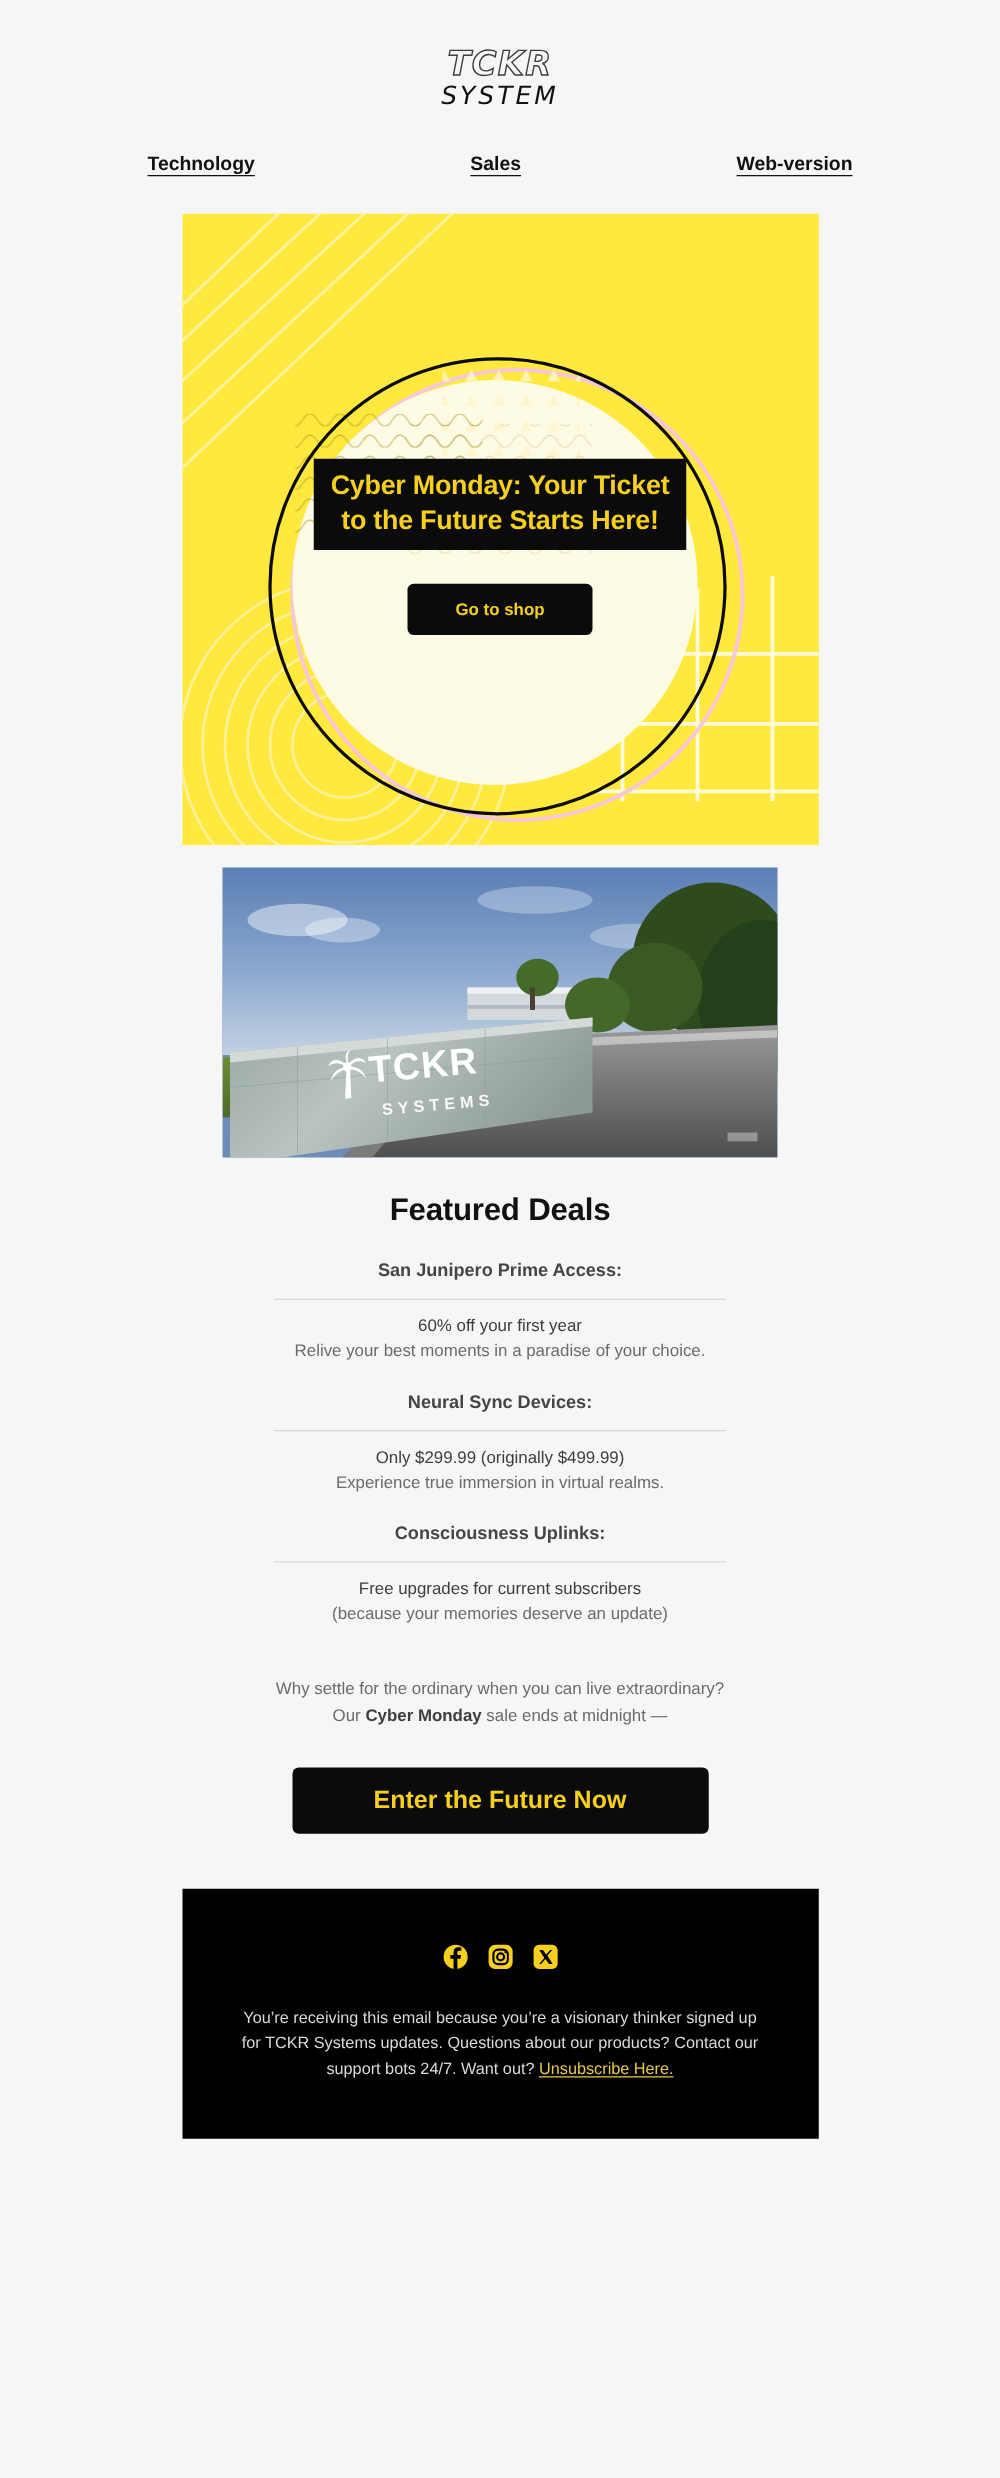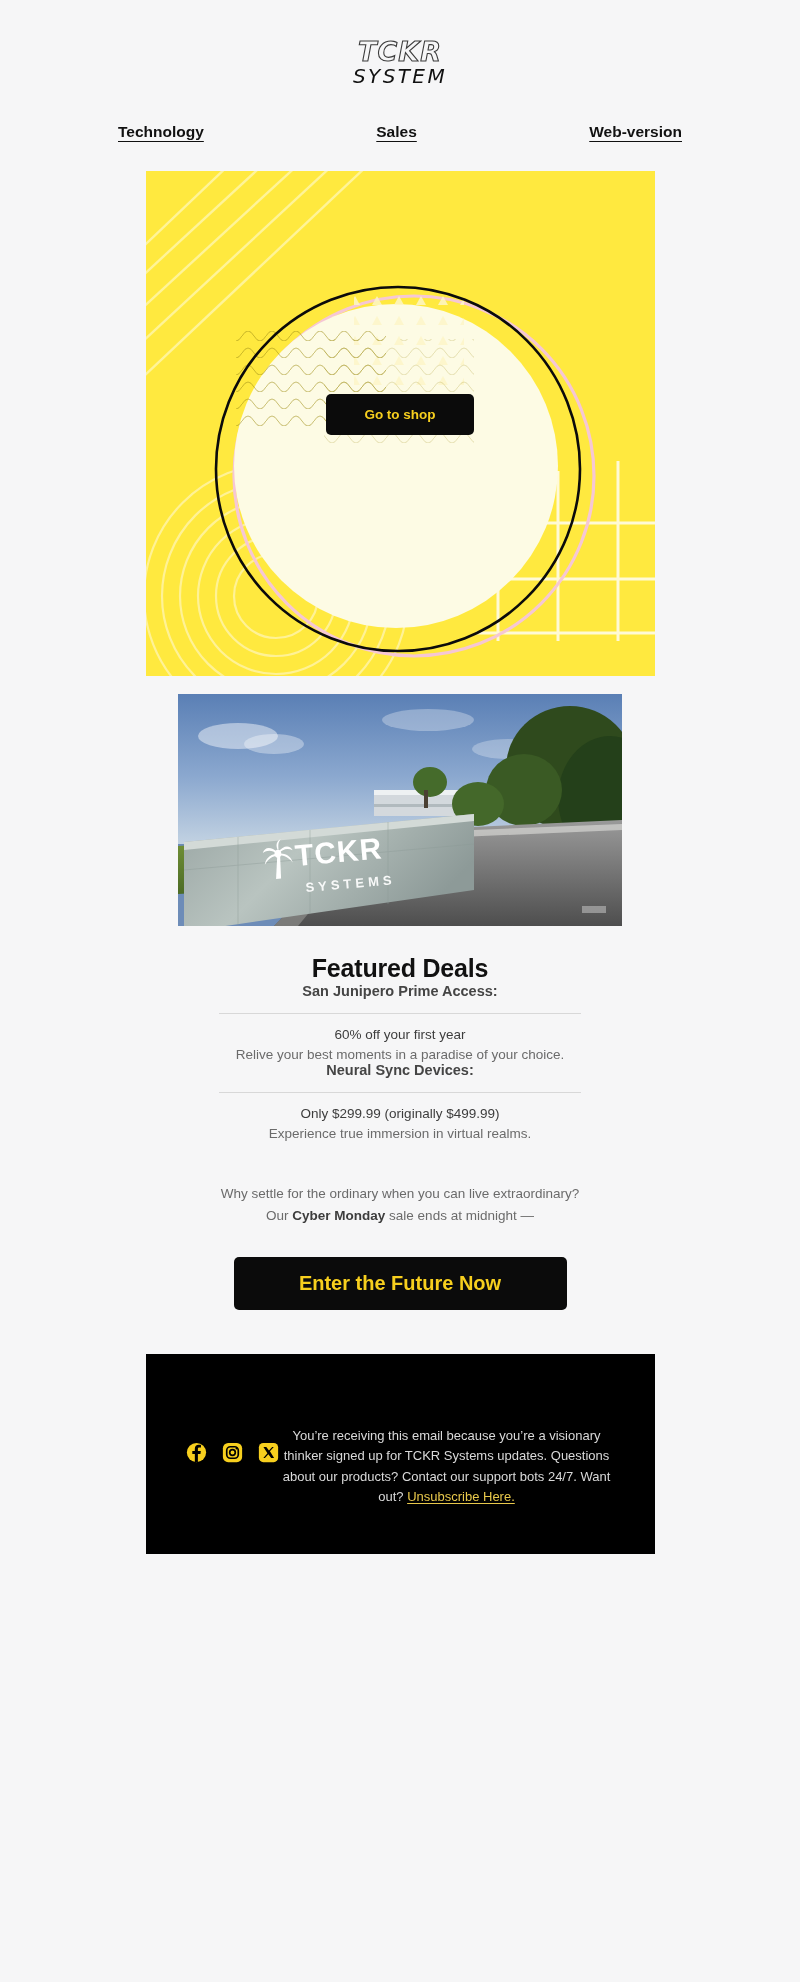--- a/index.html
+++ b/index.html
@@ -132,21 +132,21 @@
     display: flex;
     flex-direction: column;
     align-items: center;
   }
   .section-title {
     font-size: 25px;
     font-weight: 700;
     color: #111111;
     letter-spacing: -0.2px;
   }
-  .deal-block { width: 100%; display: flex; flex-direction: column; align-items: center; }
+  .deal-block { width: 100%; margin-top: 26px; display: flex; flex-direction: column; align-items: center; }
   .deal-name {
     font-size: 14.5px;
     font-weight: 700;
     color: #454545;
     text-align: center;
   }
   .deal-rule {
     width: 362px;
     height: 1px;
     background: #d8d8d8;
@@ -192,21 +192,21 @@
   }
 
   
   .footer {
     width: 509px;
     margin-top: 44px;
     margin-bottom: 0;
     background: #000000;
     padding: 44px 40px 46px;
     display: flex;
-    flex-direction: row;
+    flex-direction: column;
     align-items: center;
     justify-content: center;
   }
   .socials { display: flex; gap: 15px; }
   .soc { width: 21px; height: 21px; cursor: pointer; display: block; }
   .footer-text {
     margin-top: 28px;
     font-size: 13px;
     line-height: 1.58;
     color: #d9d9d9;
@@ -284,20 +284,24 @@
         <rect x="208" y="118" width="110" height="105" fill="url(#triPat)"></rect>
 
         <rect x="90" y="160" width="150" height="100" fill="url(#wavePat)"></rect>
         <rect x="178" y="168" width="150" height="110" fill="url(#wavePat)" opacity="0.45"></rect>
 
         <circle cx="252" cy="298" r="182" fill="none" stroke="#0b0b0b" stroke-width="2.6"></circle>
       </g>
     </svg>
 
     <div class="hero-content">
+      <div class="headline-box">
+        <div class="headline-line">Cyber Monday: Your Ticket</div>
+        <div class="headline-line">to the Future Starts Here!</div>
+      </div>
       <button class="hero-cta">Go to shop</button>
     </div>
   </section>
 
   <figure class="photo">
     <svg viewBox="0 0 444 232" preserveAspectRatio="none">
       <defs>
         <linearGradient id="sky" x1="0" y1="0" x2="0" y2="1">
           <stop offset="0%" stop-color="#5a7fb5"></stop>
           <stop offset="55%" stop-color="#8ba8cf"></stop>
@@ -386,20 +390,26 @@
       <div class="deal-desc">Relive your best moments in a paradise of your choice.</div>
     </div>
 
     <div class="deal-block">
       <div class="deal-name">Neural Sync Devices:</div>
       <div class="deal-rule"></div>
       <div class="deal-price">Only $299.99 (originally $499.99)</div>
       <div class="deal-desc">Experience true immersion in virtual realms.</div>
     </div>
 
+    <div class="deal-block">
+      <div class="deal-name">Consciousness Uplinks:</div>
+      <div class="deal-rule"></div>
+      <div class="deal-price">Free upgrades for current subscribers</div>
+      <div class="deal-desc">(because your memories deserve an update)</div>
+    </div>
   </section>
 
   <div class="closing">
     <div>Why settle for the ordinary when you can live extraordinary?</div>
     <div>
       <span>Our </span><b>Cyber Monday</b><span> sale ends at midnight —</span>
     </div>
   </div>
 
   <button class="final-cta">Enter the Future Now</button>

